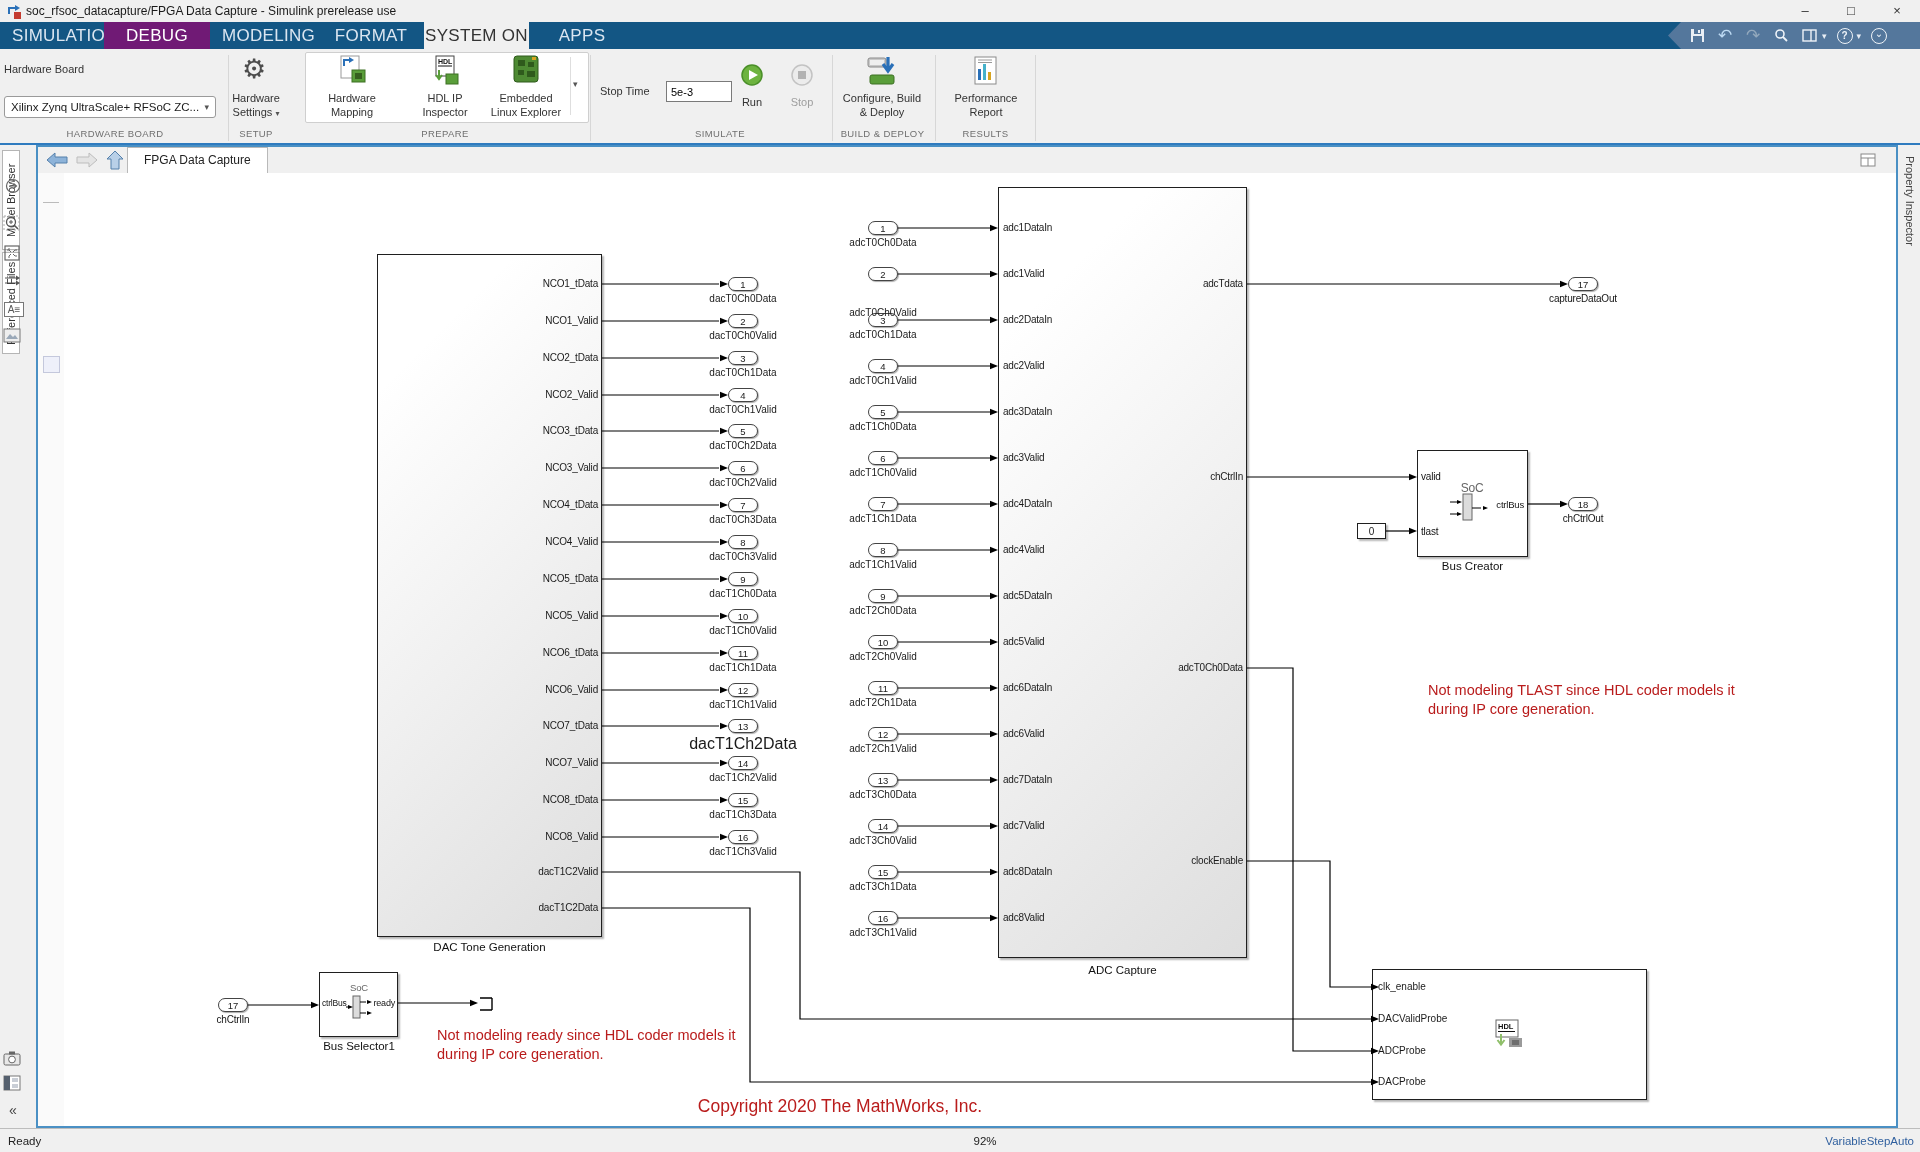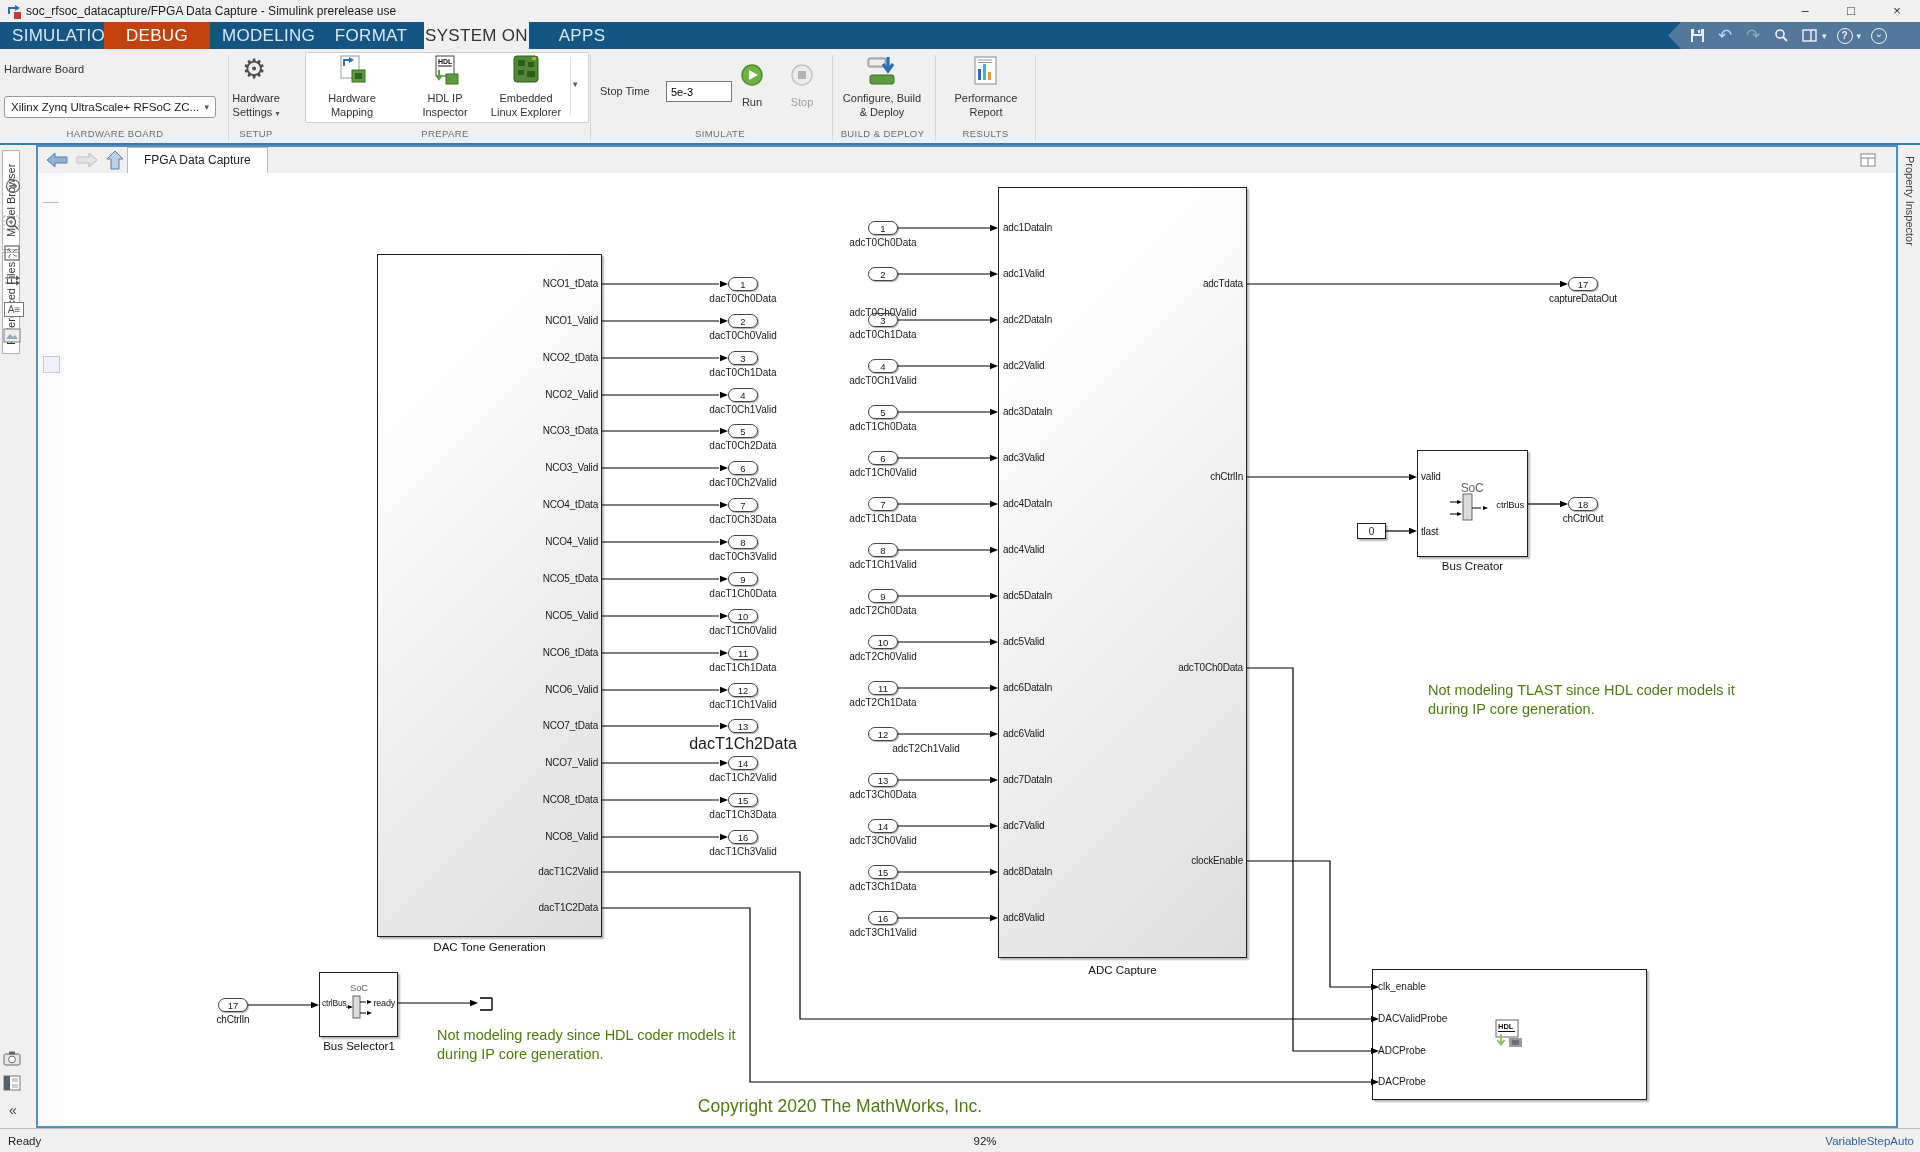--- a/index.html
+++ b/index.html
@@ -9,21 +9,21 @@
   
   .titlebar{position:absolute;left:0;top:0;width:1616px;height:22px;background:#f0f0f0;
             display:flex;align-items:center;font-size:12px;}
   .titlebar .title{margin-left:8px;color:#1a1a1a;}
   .win-btn{position:absolute;top:0;width:46px;height:22px;text-align:center;line-height:22px;
            font-size:13px;color:#333;}
   
   .tabbar{position:absolute;left:0;top:22px;width:1920px;height:27px;background:#135684;}
   .rtab{position:absolute;top:0;height:27px;line-height:27px;text-align:center;color:#dbe6f1;
         font-size:17px;letter-spacing:.3px;}
-  .rtab.hl{background:#c2410c;color:#fff;}
+  .rtab.hl{background:#701a75;color:#fff;}
   .rtab.active{background:#f0f0f0;color:#333;}
   .quickband{position:absolute;top:22px;left:1668px;width:252px;height:27px;background:#54779c;
              clip-path:polygon(0 50%,13px 0,100% 0,100% 100%,13px 100%);display:flex;align-items:center;
              padding-left:20px;box-sizing:border-box;gap:10px;color:#eef3f8;font-size:14px;}
   .qicon{display:inline-flex;align-items:center;justify-content:center;width:18px;height:18px;}
   .qcaret{font-size:9px;margin-left:-6px;color:#e8eef5;}
   
   .ribbon{position:absolute;left:0;top:49px;width:1920px;height:94px;background:#f0f0f0;}
   .rsep{position:absolute;top:6px;height:86px;width:1px;background:#d7d7d7;}
   .seclabel{position:absolute;top:79px;font-size:9.5px;color:#6f6f6f;letter-spacing:.4px;text-align:center;}
@@ -50,21 +50,21 @@
   
   .canvas{position:absolute;left:64px;top:173px;width:1832px;height:953px;background:#fff;z-index:0;}
   .block{position:absolute;border:1.4px solid #1f1f1f;background:linear-gradient(135deg,#ffffff 15%,#dedede 100%);
          box-shadow:2px 2px 1.5px rgba(125,125,125,.55);z-index:2;box-sizing:border-box;}
   .block.plain{background:#fff;}
   .block-name{position:absolute;font-size:11.5px;color:#111;text-align:center;white-space:nowrap;z-index:4;}
   .port-oval{position:absolute;width:30px;height:14px;border:1.4px solid #444;border-radius:8px;background:#fff;
              box-shadow:1px 1px 1px rgba(115,115,115,.6);font-size:9.5px;color:#222;display:flex;align-items:center;
              justify-content:center;z-index:3;box-sizing:border-box;}
   .sig-label{position:absolute;font-size:10px;color:#141414;white-space:nowrap;z-index:4;letter-spacing:-.2px;}
-  .note{position:absolute;font-size:14.5px;color:#4d7c0f;line-height:19px;z-index:4;white-space:nowrap;}
+  .note{position:absolute;font-size:14.5px;color:#b91c1c;line-height:19px;z-index:4;white-space:nowrap;}
   #wires{position:absolute;left:0;top:0;z-index:5;pointer-events:none;}
   
   .statusbar{position:absolute;left:0;top:1128px;width:1920px;height:24px;background:#f0f0f0;border-top:1px solid #bdbdbd;
              font-size:11.5px;color:#222;box-sizing:border-box;}
 </style>
 </head>
 <body>
 
 <div class="stage">
 
@@ -509,21 +509,21 @@
     <div style="position: absolute; left: 868px; top: 589px; width: 30px; height: 14px; border: 1.4px solid rgb(68, 68, 68); border-radius: 8px; background: rgb(255, 255, 255); box-shadow: rgba(115, 115, 115, 0.6) 1px 1px 1px; font-size: 9.5px; display: flex; align-items: center; justify-content: center; z-index: 3; box-sizing: border-box;">9</div>
     <div style="position: absolute; left: 818px; top: 605px; width: 130px; text-align: center; font-size: 10px; z-index: 4; white-space: nowrap;">adcT2Ch0Data</div>
     <div style="position: absolute; left: 1003px; top: 590px; font-size: 10px; letter-spacing: -0.2px; z-index: 4; white-space: nowrap;">adc5DataIn</div>
     <div style="position: absolute; left: 868px; top: 635px; width: 30px; height: 14px; border: 1.4px solid rgb(68, 68, 68); border-radius: 8px; background: rgb(255, 255, 255); box-shadow: rgba(115, 115, 115, 0.6) 1px 1px 1px; font-size: 9.5px; display: flex; align-items: center; justify-content: center; z-index: 3; box-sizing: border-box;">10</div>
     <div style="position: absolute; left: 818px; top: 651px; width: 130px; text-align: center; font-size: 10px; z-index: 4; white-space: nowrap;">adcT2Ch0Valid</div>
     <div style="position: absolute; left: 1003px; top: 636px; font-size: 10px; letter-spacing: -0.2px; z-index: 4; white-space: nowrap;">adc5Valid</div>
     <div style="position: absolute; left: 868px; top: 681px; width: 30px; height: 14px; border: 1.4px solid rgb(68, 68, 68); border-radius: 8px; background: rgb(255, 255, 255); box-shadow: rgba(115, 115, 115, 0.6) 1px 1px 1px; font-size: 9.5px; display: flex; align-items: center; justify-content: center; z-index: 3; box-sizing: border-box;">11</div>
     <div style="position: absolute; left: 818px; top: 697px; width: 130px; text-align: center; font-size: 10px; z-index: 4; white-space: nowrap;">adcT2Ch1Data</div>
     <div style="position: absolute; left: 1003px; top: 682px; font-size: 10px; letter-spacing: -0.2px; z-index: 4; white-space: nowrap;">adc6DataIn</div>
     <div style="position: absolute; left: 868px; top: 727px; width: 30px; height: 14px; border: 1.4px solid rgb(68, 68, 68); border-radius: 8px; background: rgb(255, 255, 255); box-shadow: rgba(115, 115, 115, 0.6) 1px 1px 1px; font-size: 9.5px; display: flex; align-items: center; justify-content: center; z-index: 3; box-sizing: border-box;">12</div>
-    <div style="position: absolute; left: 861px; top: 743px; width: 130px; text-align: center; font-size: 10px; z-index: 4; white-space: nowrap;">adcT2Ch1Valid</div>
+    <div style="position: absolute; left: 818px; top: 743px; width: 130px; text-align: center; font-size: 10px; z-index: 4; white-space: nowrap;">adcT2Ch1Valid</div>
     <div style="position: absolute; left: 1003px; top: 728px; font-size: 10px; letter-spacing: -0.2px; z-index: 4; white-space: nowrap;">adc6Valid</div>
     <div style="position: absolute; left: 868px; top: 773px; width: 30px; height: 14px; border: 1.4px solid rgb(68, 68, 68); border-radius: 8px; background: rgb(255, 255, 255); box-shadow: rgba(115, 115, 115, 0.6) 1px 1px 1px; font-size: 9.5px; display: flex; align-items: center; justify-content: center; z-index: 3; box-sizing: border-box;">13</div>
     <div style="position: absolute; left: 818px; top: 789px; width: 130px; text-align: center; font-size: 10px; z-index: 4; white-space: nowrap;">adcT3Ch0Data</div>
     <div style="position: absolute; left: 1003px; top: 774px; font-size: 10px; letter-spacing: -0.2px; z-index: 4; white-space: nowrap;">adc7DataIn</div>
     <div style="position: absolute; left: 868px; top: 819px; width: 30px; height: 14px; border: 1.4px solid rgb(68, 68, 68); border-radius: 8px; background: rgb(255, 255, 255); box-shadow: rgba(115, 115, 115, 0.6) 1px 1px 1px; font-size: 9.5px; display: flex; align-items: center; justify-content: center; z-index: 3; box-sizing: border-box;">14</div>
     <div style="position: absolute; left: 818px; top: 835px; width: 130px; text-align: center; font-size: 10px; z-index: 4; white-space: nowrap;">adcT3Ch0Valid</div>
     <div style="position: absolute; left: 1003px; top: 820px; font-size: 10px; letter-spacing: -0.2px; z-index: 4; white-space: nowrap;">adc7Valid</div>
     <div style="position: absolute; left: 868px; top: 865px; width: 30px; height: 14px; border: 1.4px solid rgb(68, 68, 68); border-radius: 8px; background: rgb(255, 255, 255); box-shadow: rgba(115, 115, 115, 0.6) 1px 1px 1px; font-size: 9.5px; display: flex; align-items: center; justify-content: center; z-index: 3; box-sizing: border-box;">15</div>
     <div style="position: absolute; left: 818px; top: 881px; width: 130px; text-align: center; font-size: 10px; z-index: 4; white-space: nowrap;">adcT3Ch1Data</div>
     <div style="position: absolute; left: 1003px; top: 866px; font-size: 10px; letter-spacing: -0.2px; z-index: 4; white-space: nowrap;">adc8DataIn</div>

